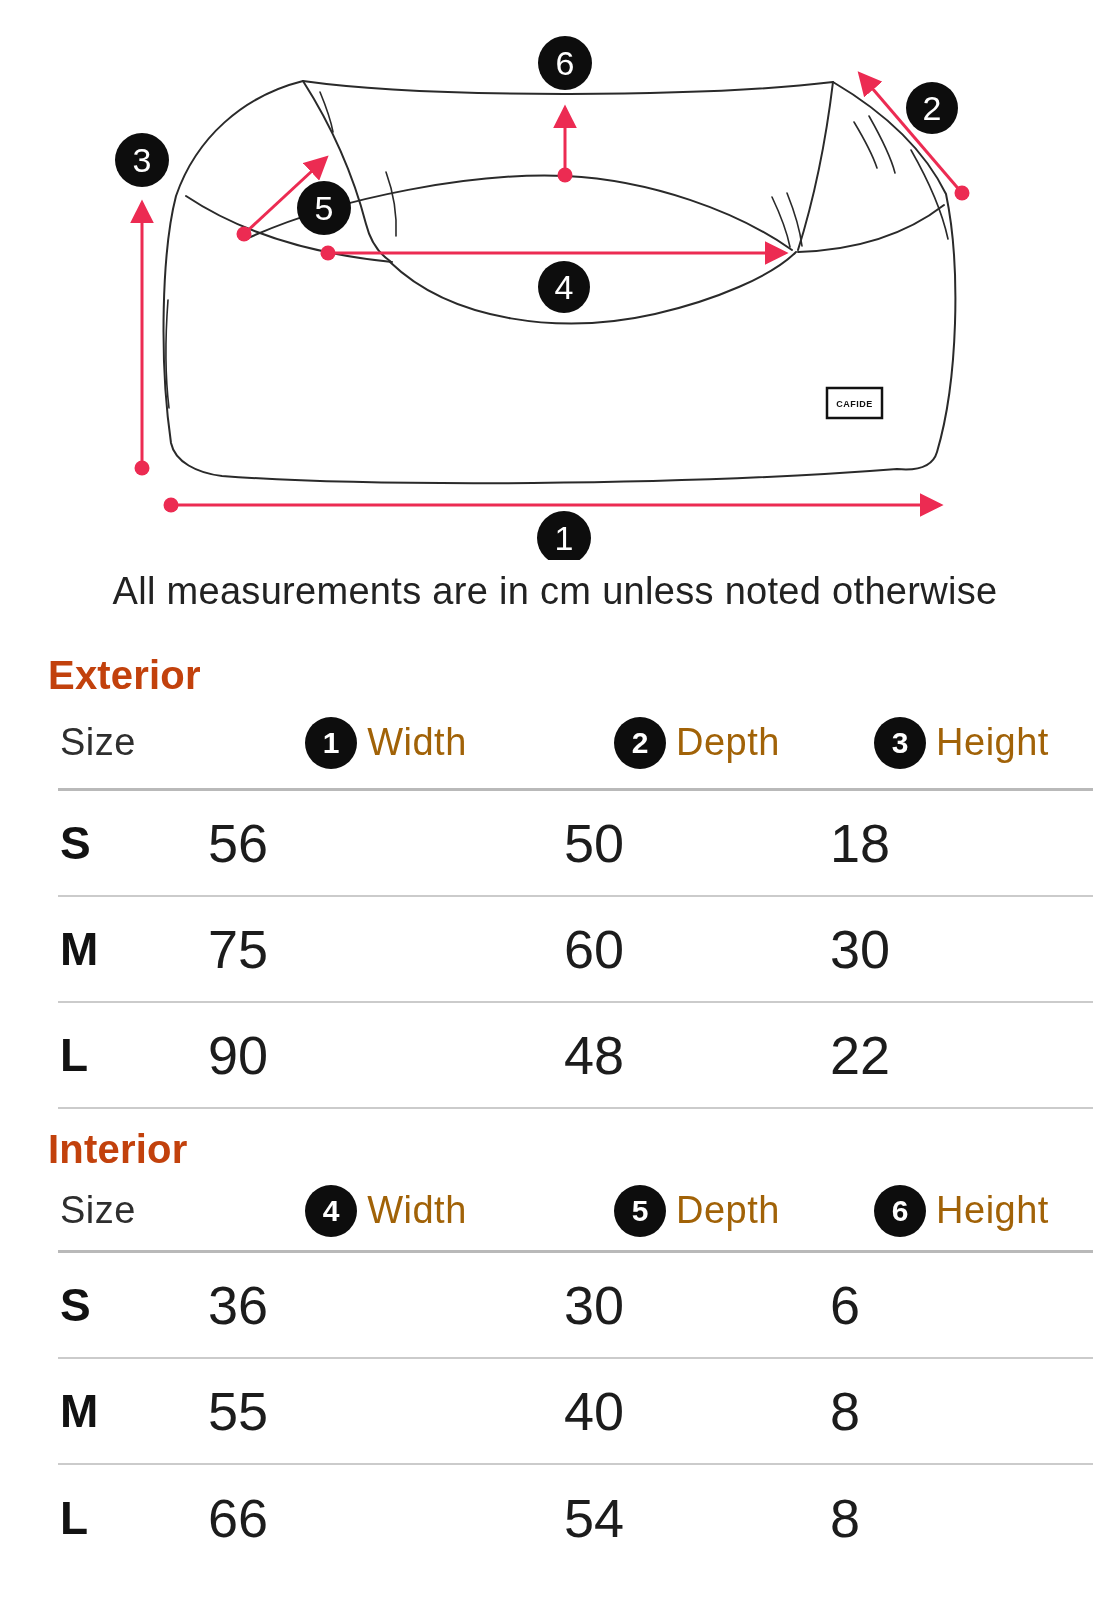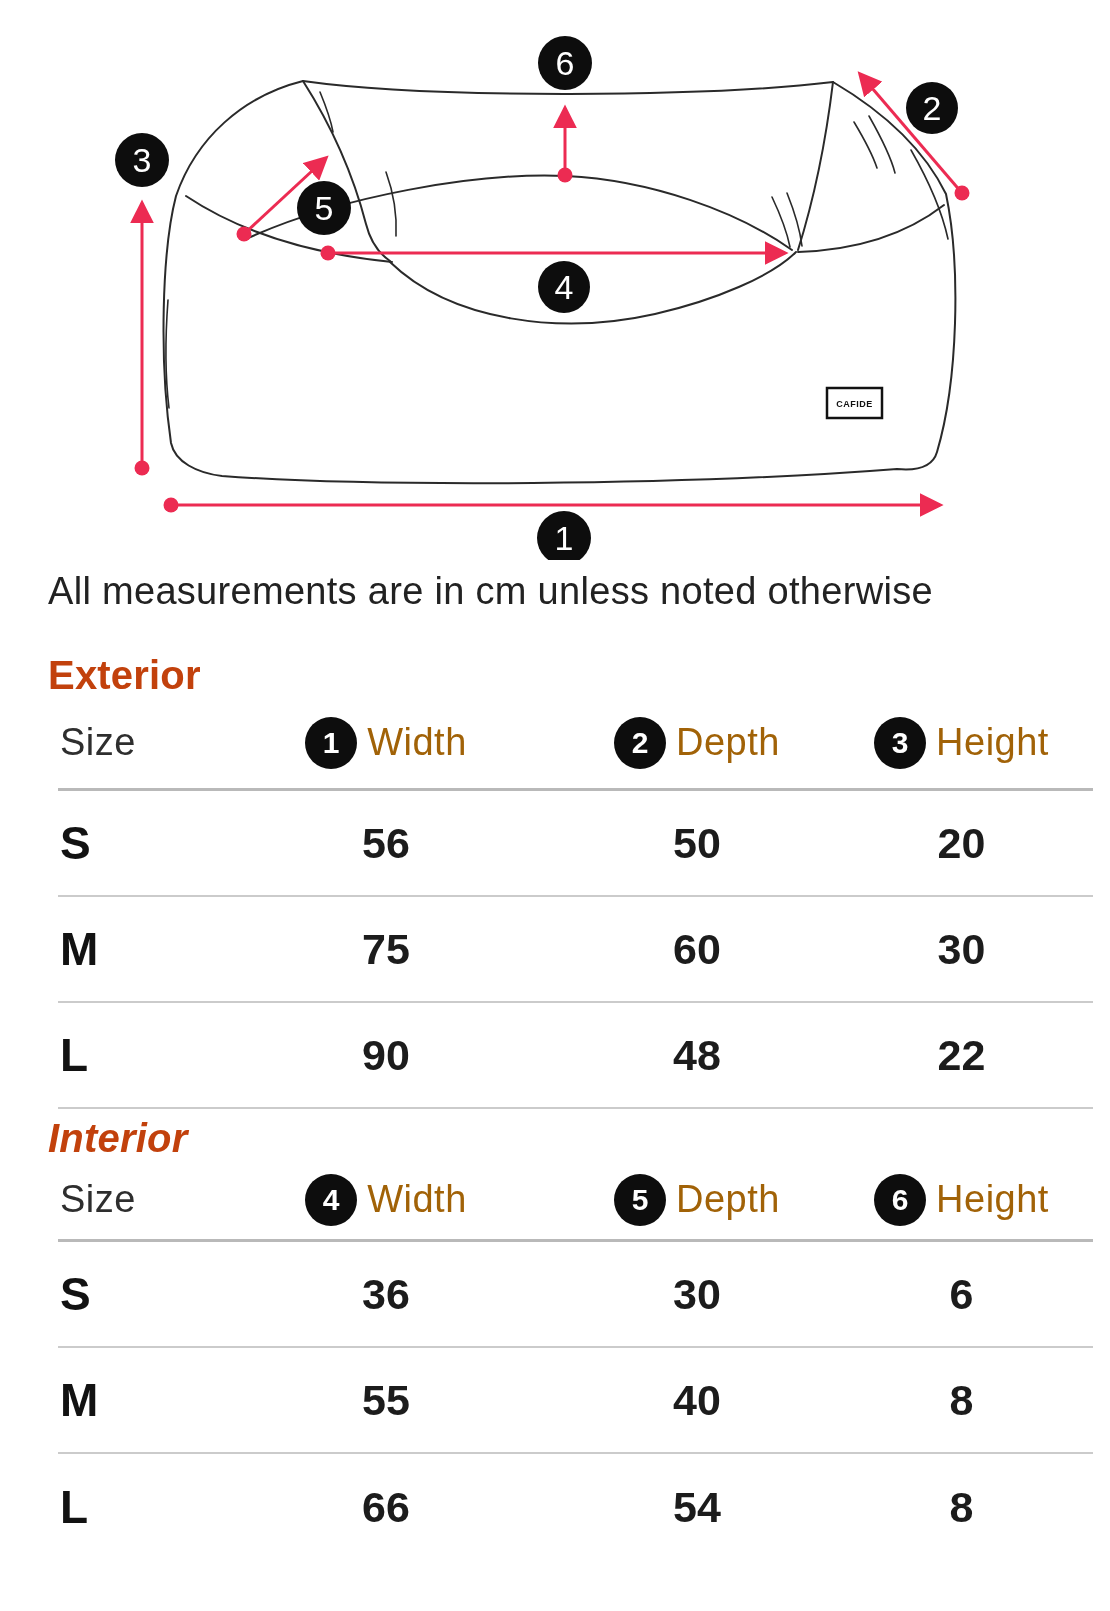--- a/index.html
+++ b/index.html
@@ -10,36 +10,36 @@
     background:#ffffff;
     font-family:"Liberation Sans", sans-serif;
     color:#1a1a1a;
     overflow:hidden;
   }
   .diagram-wrap { width:1110px; height:560px; }
   svg.diagram { display:block; width:1110px; height:560px; }
 
   .note {
     margin-top:10px;
+    text-align:center;
     font-size:38px;
     font-weight:400;
     letter-spacing:0.3px;
     color:#222222;
-    padding-left:48px;
   }
 
   .section-title {
     margin:40px 0 0 48px;
     font-size:40px;
     line-height:44px;
     font-weight:700;
     letter-spacing:0.2px;
     color:#c2410c;
   }
-  .section-title.interior { margin-top:7px;font-style:italic; }
+  .section-title.interior { margin-top:18px; }
 
   .size-table {
     margin-left:58px;
     width:1035px;
   }
   .thead {
     display:grid;
     grid-template-columns:150px 356px 266px 263px;
     align-items:center;
     height:94px;
@@ -85,23 +85,23 @@
     border-bottom:2px solid #cbcbcb;
   }
   .trow.last { border-bottom:none; }
   .td-size {
     font-size:46px;
     font-weight:700;
     color:#121212;
     padding-left:2px;
   }
   .td-val {
-    text-align:center;
-    font-size:43px;
-    font-weight:700;
+    text-align:left;
+    font-size:54px;
+    font-weight:400;
     color:#1c1c1c;
   }
 </style>
 </head>
 <body>
 
 <div class="page">
 
   <div class="diagram-wrap">
     <svg class="diagram" viewBox="0 0 1110 560">
@@ -208,21 +208,21 @@
       </div>
       <div class="th-combo">
         <span class="num-badge">3</span>
         <span class="th-label">Height</span>
       </div>
     </div>
     <div class="trow">
       <div class="td-size">S</div>
       <div class="td-val">56</div>
       <div class="td-val">50</div>
-      <div class="td-val">20</div>
+      <div class="td-val">18</div>
     </div>
     <div class="trow">
       <div class="td-size">M</div>
       <div class="td-val">75</div>
       <div class="td-val">60</div>
       <div class="td-val">30</div>
     </div>
     <div class="trow">
       <div class="td-size">L</div>
       <div class="td-val">90</div>

